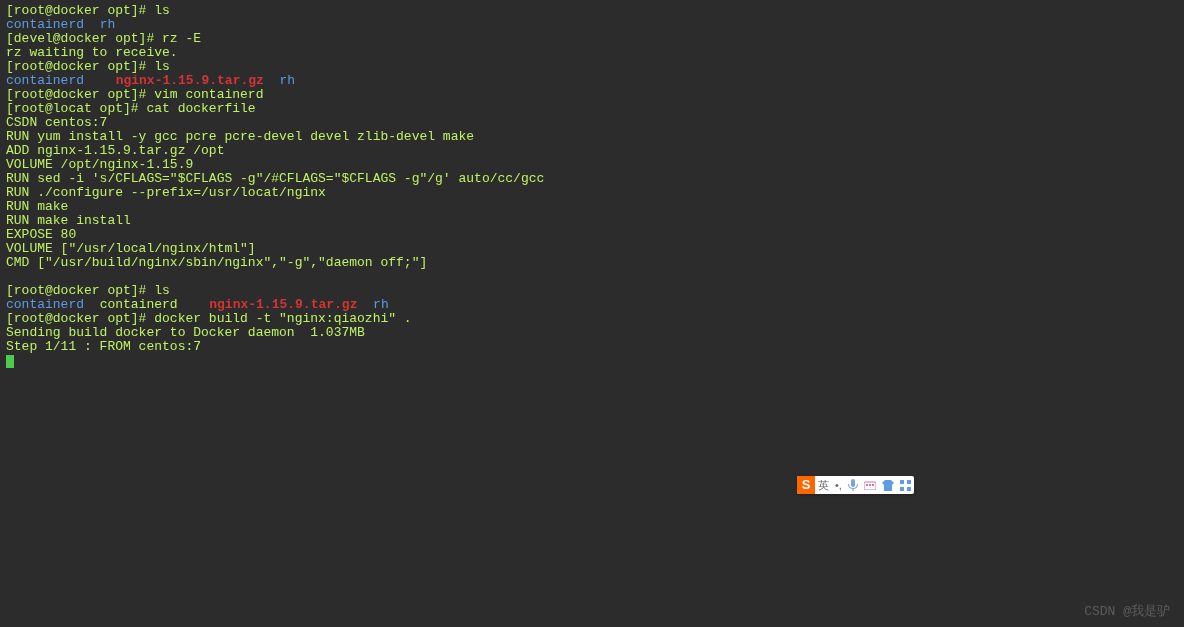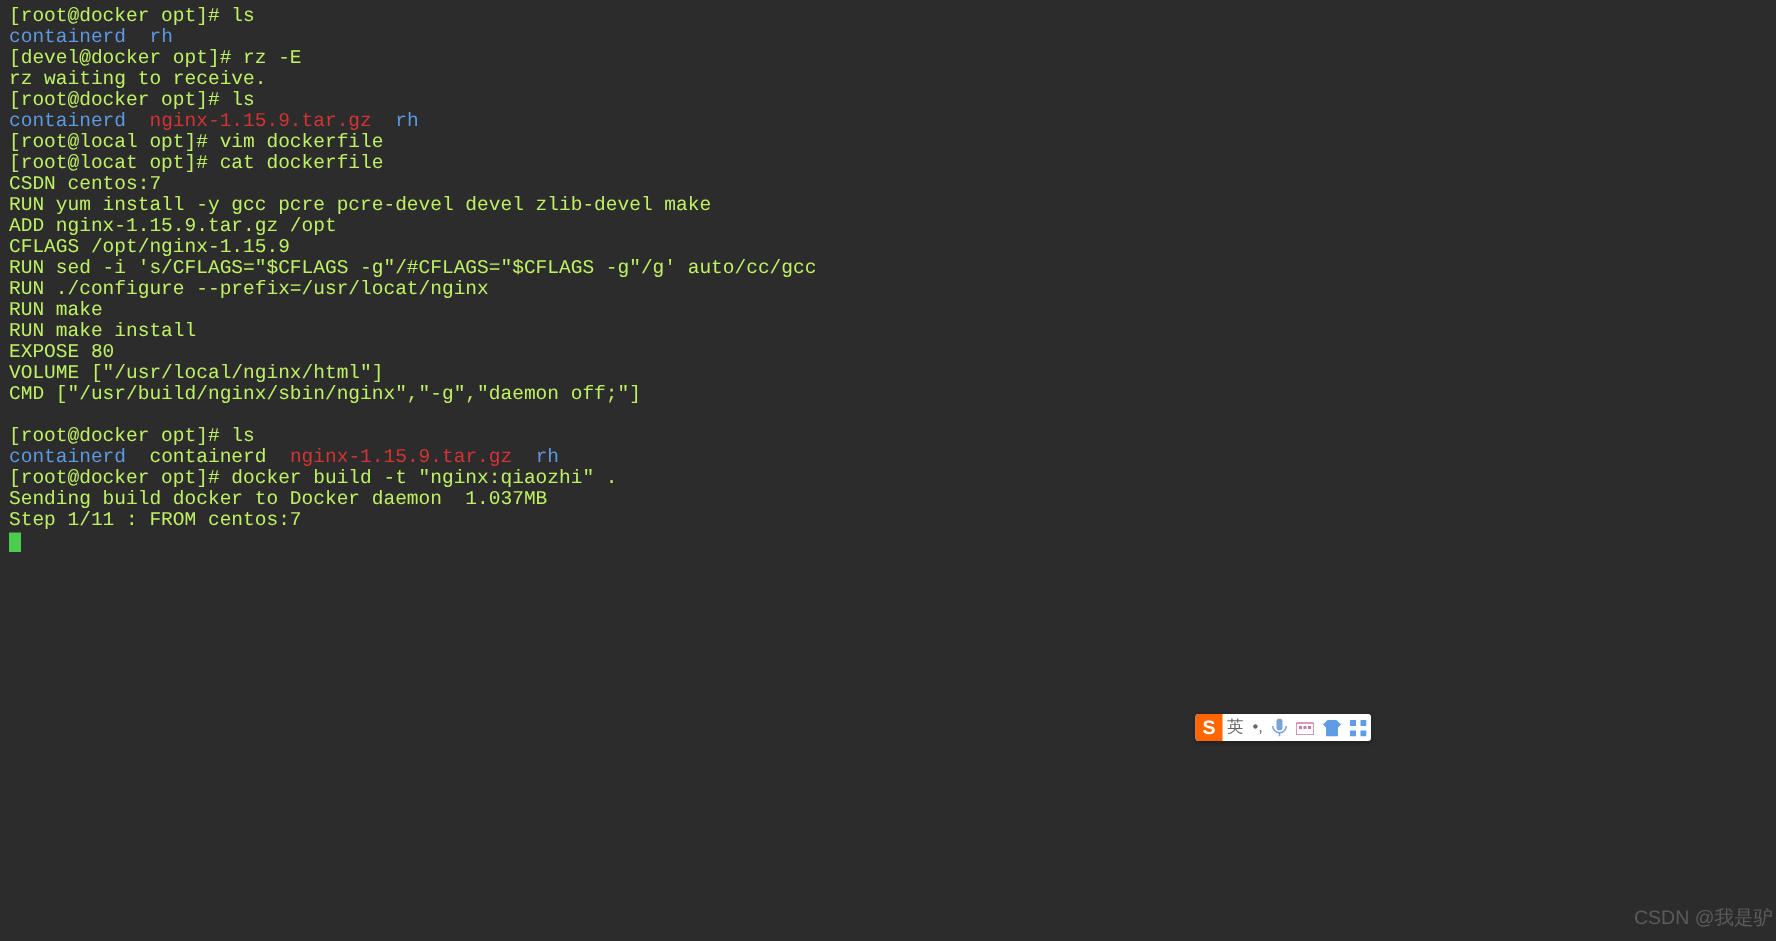--- a/index.html
+++ b/index.html
@@ -11,21 +11,21 @@
       color: #dcdcdc;
       width: 1184px;
       height: 627px;
       overflow: hidden;
       position: relative;
       padding: 4px 6px;
     }
     .line { white-space: pre; }
     .white { color: #bef264; }
     .blue-bold { color: #5c9ae3; font-weight: normal; }
-    .red-bold { color: #d63333; font-weight: normal; }
+    .red-bold { color: #d63333; font-weight: bold; margin-left: 16px; }
     .cursor {
       display: inline-block;
       width: 8px;
       height: 13px;
       background: #4ccc4c;
       vertical-align: text-bottom;
     }
     .ime-bar {
       position: absolute;
       top: 476px;
@@ -58,41 +58,41 @@
       align-items: center;
     }
     .ime-icon { font-size: 11px; }
     .ime-mic { color: #7aa3d8; }
     .ime-skin { color: #c97aaa; }
     .ime-tool { color: #5e9de6; }
     .ime-grid { color: #5e9de6; }
     .watermark {
       position: absolute;
       bottom: 8px;
-      right: 2px;
+      right: 14px;
       color: rgba(200,200,200,0.3);
       font-size: 13px;
-      font-family: Liberation Sans, sans-serif;
+      font-family: Liberation Mono, monospace;
     }
   </style>
 </head>
 <body>
 
 <div class="line white">[root@docker opt]# ls</div>
 <div class="line"><span class="blue-bold">containerd</span>  <span class="blue-bold">rh</span></div>
 <div class="line white">[devel@docker opt]# rz -E</div>
 <div class="line white">rz waiting to receive.</div>
 <div class="line white">[root@docker opt]# ls</div>
 <div class="line"><span class="blue-bold">containerd</span>  <span class="red-bold">nginx-1.15.9.tar.gz</span>  <span class="blue-bold">rh</span></div>
-<div class="line white">[root@local opt]# vim dockerfile</div>
+<div class="line white">[root@docker opt]# vim containerd</div>
 <div class="line white">[root@locat opt]# cat dockerfile</div>
 <div class="line white">CSDN centos:7</div>
 <div class="line white">RUN yum install -y gcc pcre pcre-devel devel zlib-devel make</div>
 <div class="line white">ADD nginx-1.15.9.tar.gz /opt</div>
-<div class="line white">CFLAGS /opt/nginx-1.15.9</div>
+<div class="line white">VOLUME /opt/nginx-1.15.9</div>
 <div class="line white">RUN sed -i 's/CFLAGS="$CFLAGS -g"/#CFLAGS="$CFLAGS -g"/g' auto/cc/gcc</div>
 <div class="line white">RUN ./configure --prefix=/usr/locat/nginx</div>
 <div class="line white">RUN make</div>
 <div class="line white">RUN make install</div>
 <div class="line white">EXPOSE 80</div>
 <div class="line white">VOLUME ["/usr/local/nginx/html"]</div>
 <div class="line white">CMD ["/usr/build/nginx/sbin/nginx","-g","daemon off;"]</div>
 <div class="line white"> </div>
 <div class="line white">[root@docker opt]# ls</div>
 <div class="line"><span class="blue-bold">containerd</span>  <span class="white">containerd</span>  <span class="red-bold">nginx-1.15.9.tar.gz</span>  <span class="blue-bold">rh</span></div>

